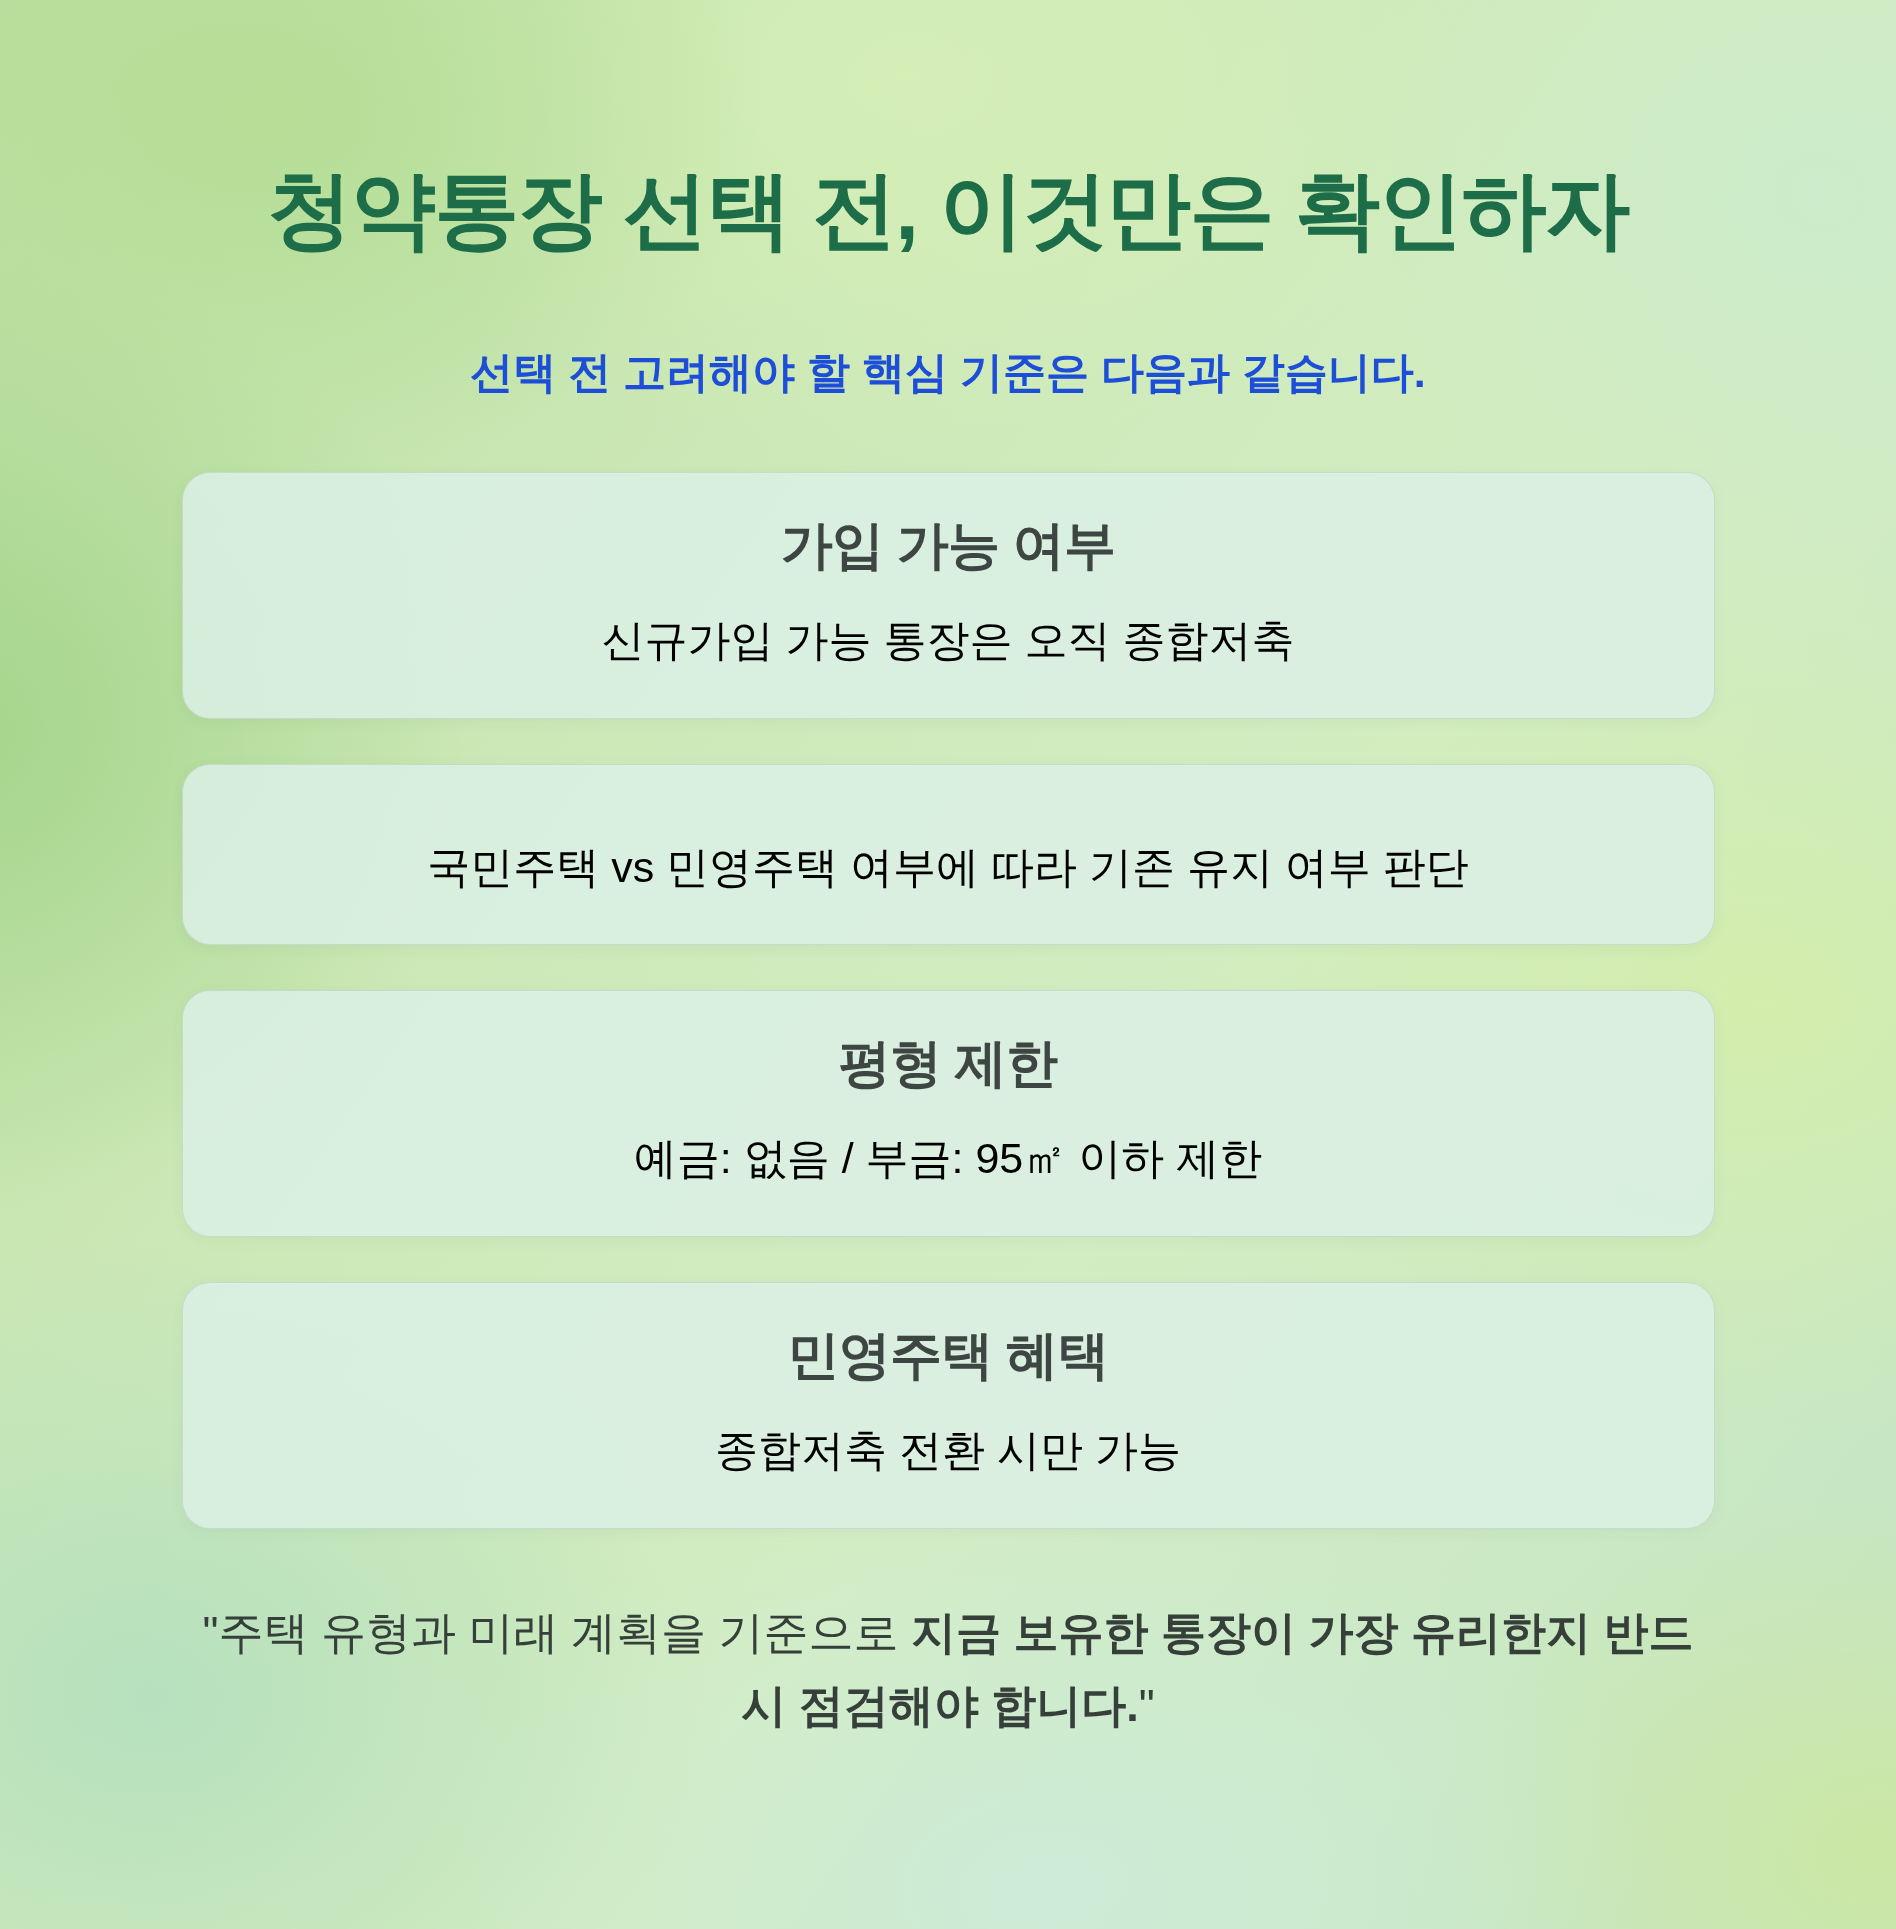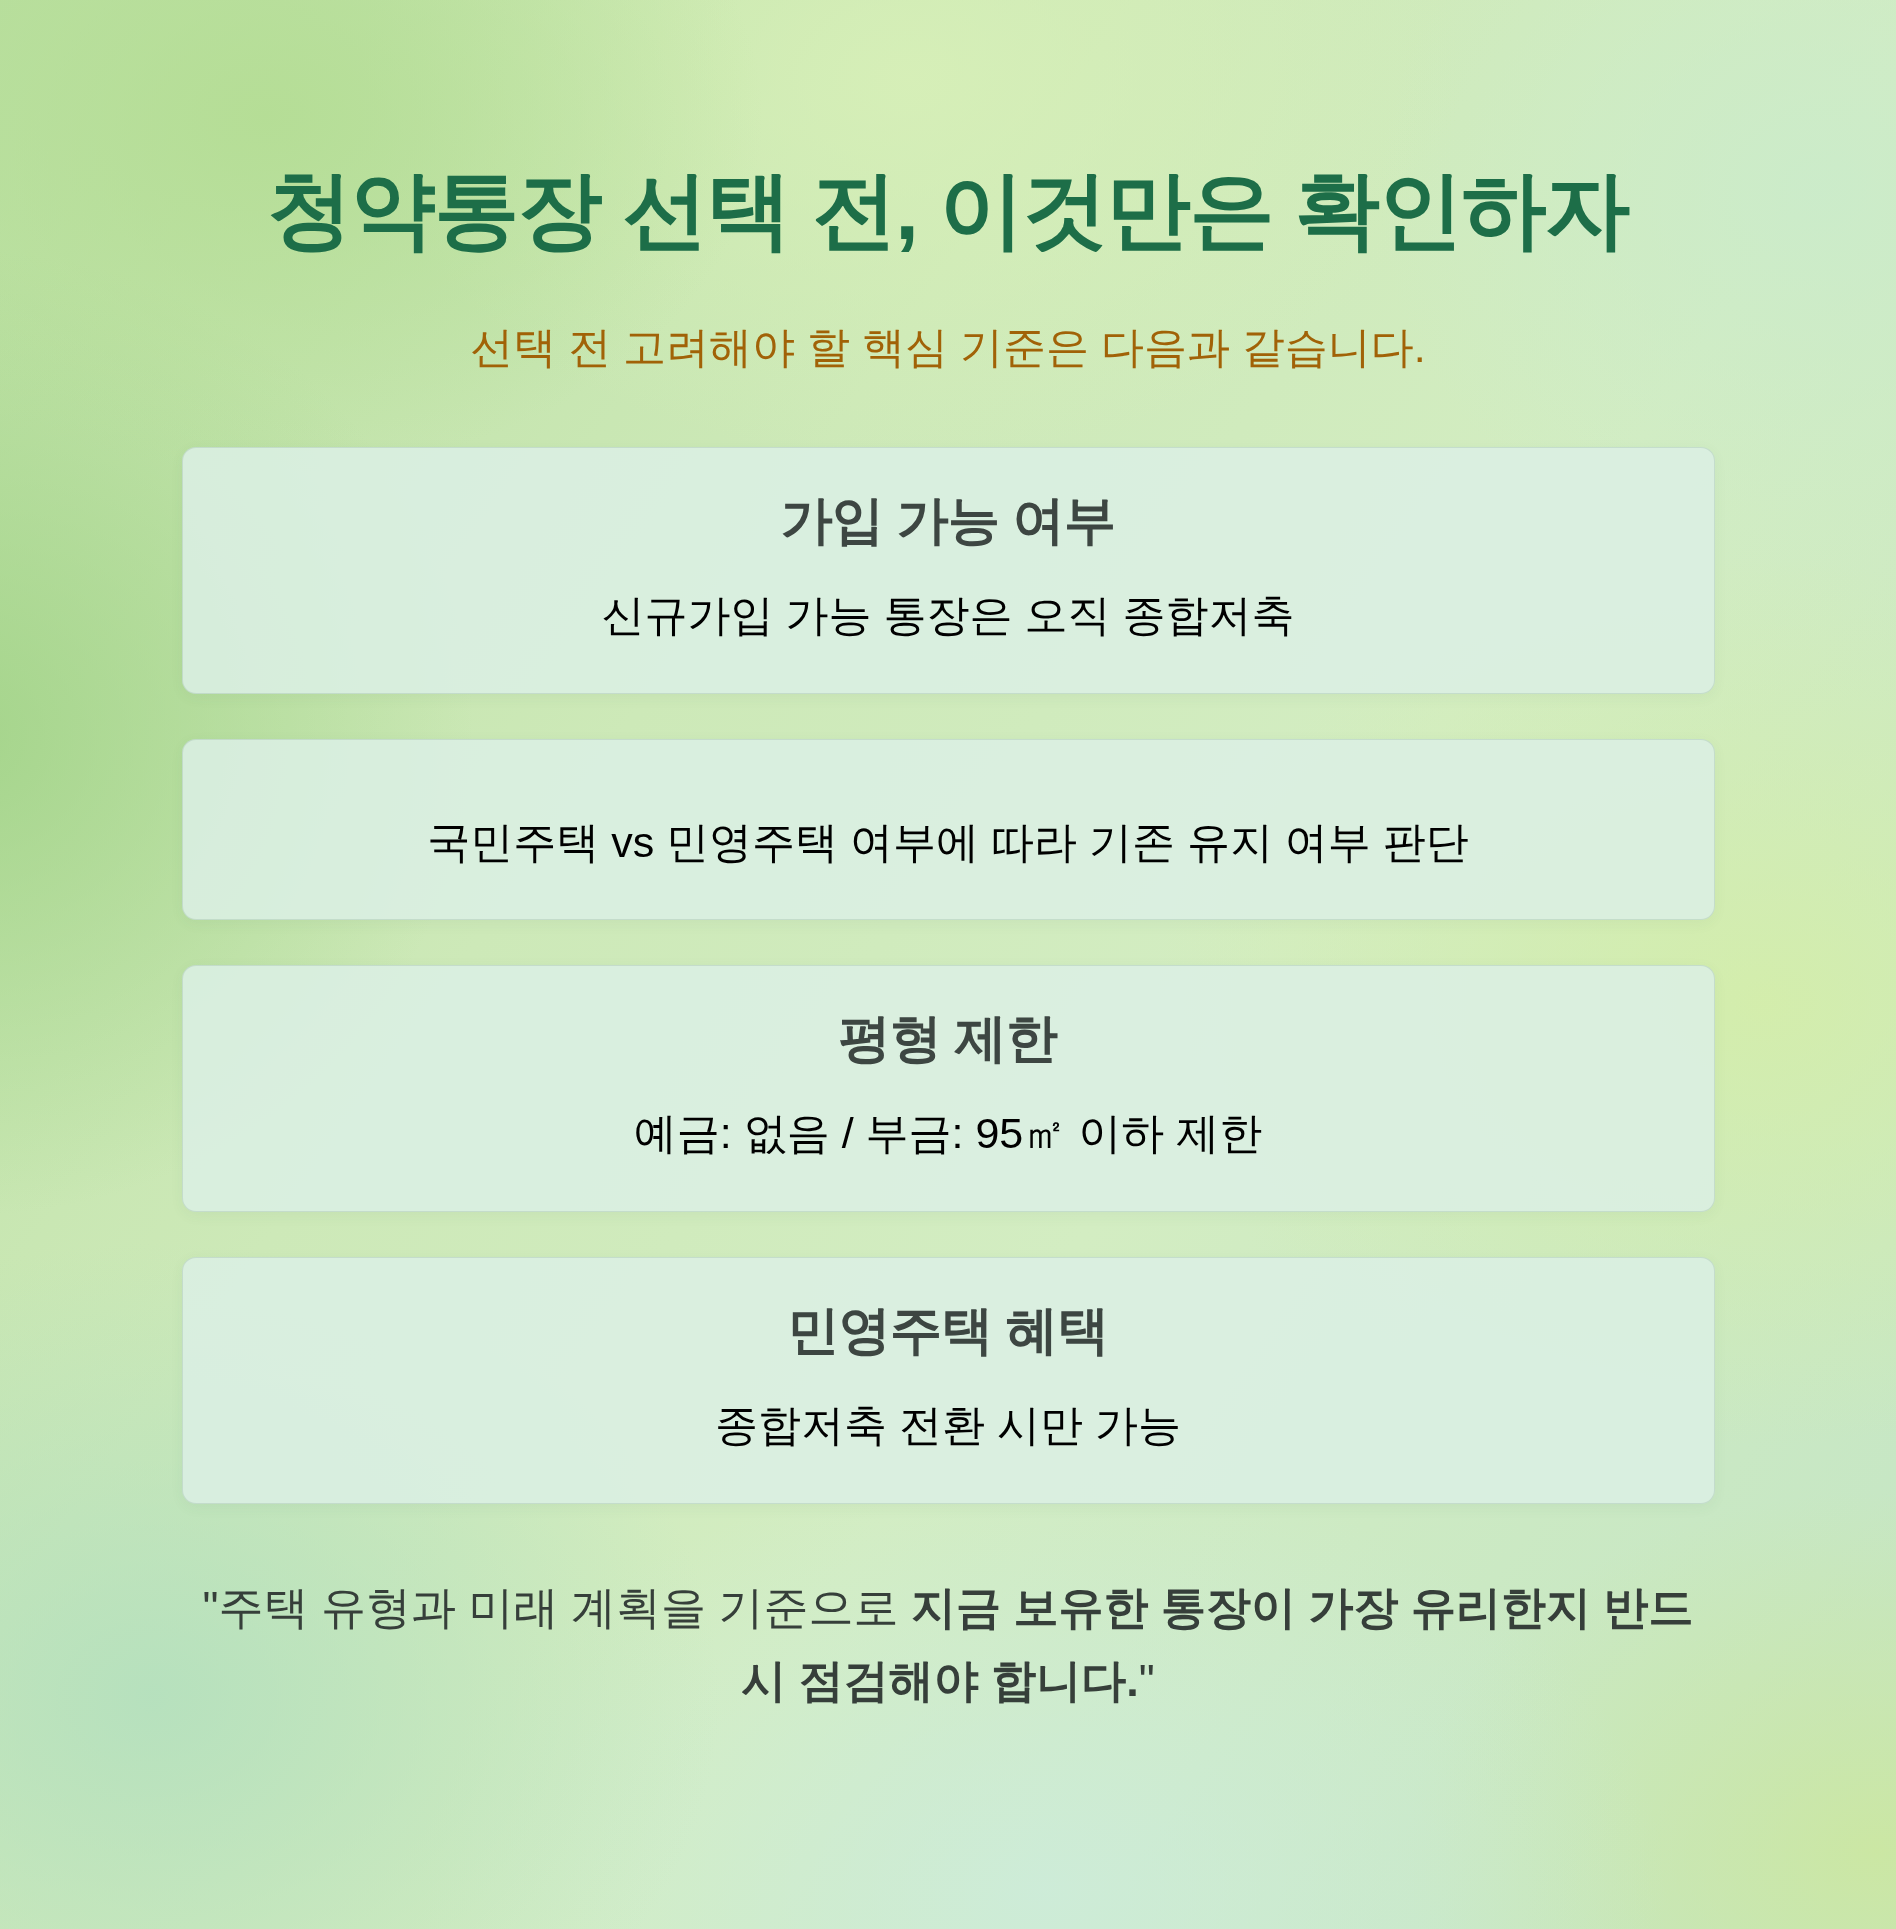--- a/index.html
+++ b/index.html
@@ -30,37 +30,37 @@
   }
   .page-title {
     font-size: 85px;
     font-weight: 700;
     letter-spacing: -1.6px;
     line-height: 1.3;
     color: #1d6e48;
     margin: 0;
   }
   .page-subtitle {
-    margin: 51px 0 0 0;
+    margin: 76px 0 0 0;
     font-size: 43px;
-    font-weight: 400;
+    font-weight: 700;
     line-height: 1.4;
-    color: #a16207;
+    color: #1d4ed8;
   }
   .cards {
     margin-top: 70px;
     display: flex;
     flex-direction: column;
     gap: 45px;
   }
   .card {
     box-sizing: border-box;
     background: rgba(219,239,228,0.88);
     border: 1.6px solid rgba(140,172,150,0.28);
-    border-radius: 14px;
+    border-radius: 28px;
     padding: 40px 55px 49px 55px;
     box-shadow: 0 3.2px 14.2px rgba(60,100,70,0.05);
   }
   .card-title {
     margin: 0;
     font-size: 52px;
     font-weight: 700;
     letter-spacing: -0.8px;
     line-height: 1.25;
     color: #3d4642;

